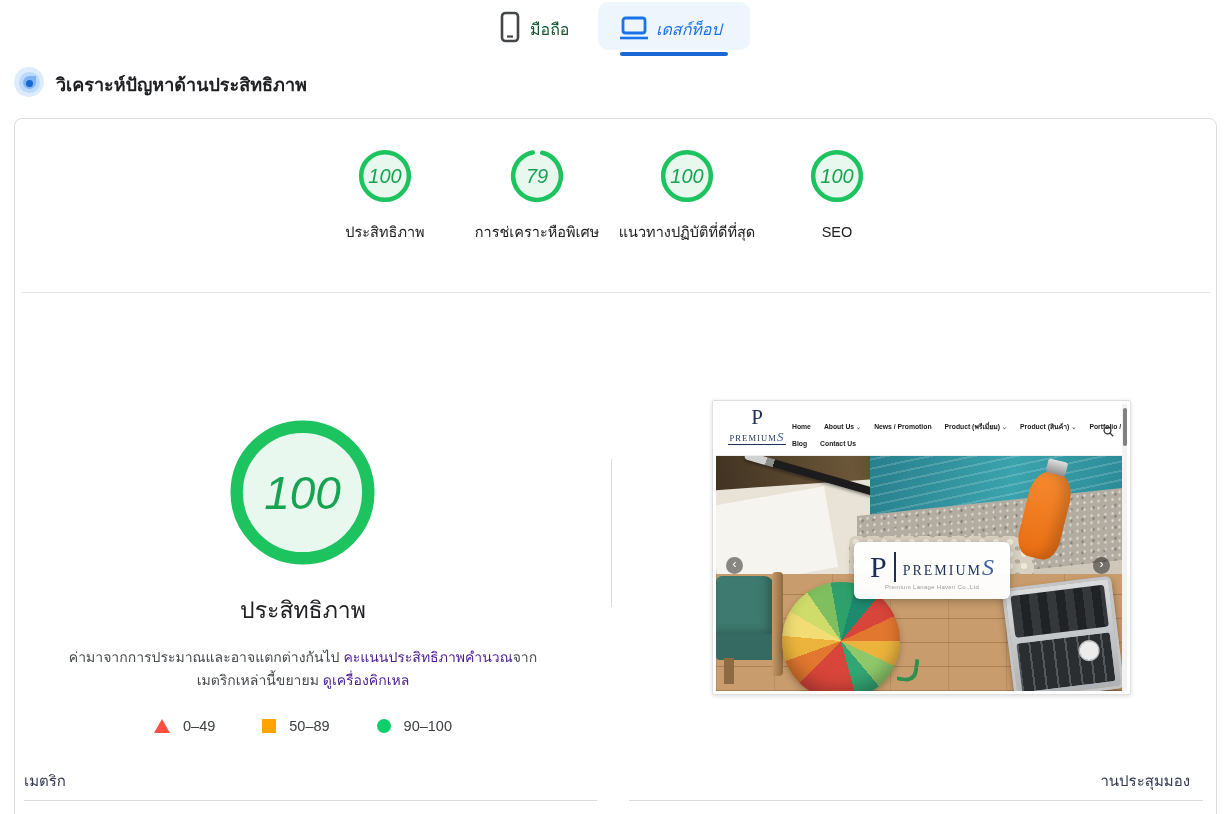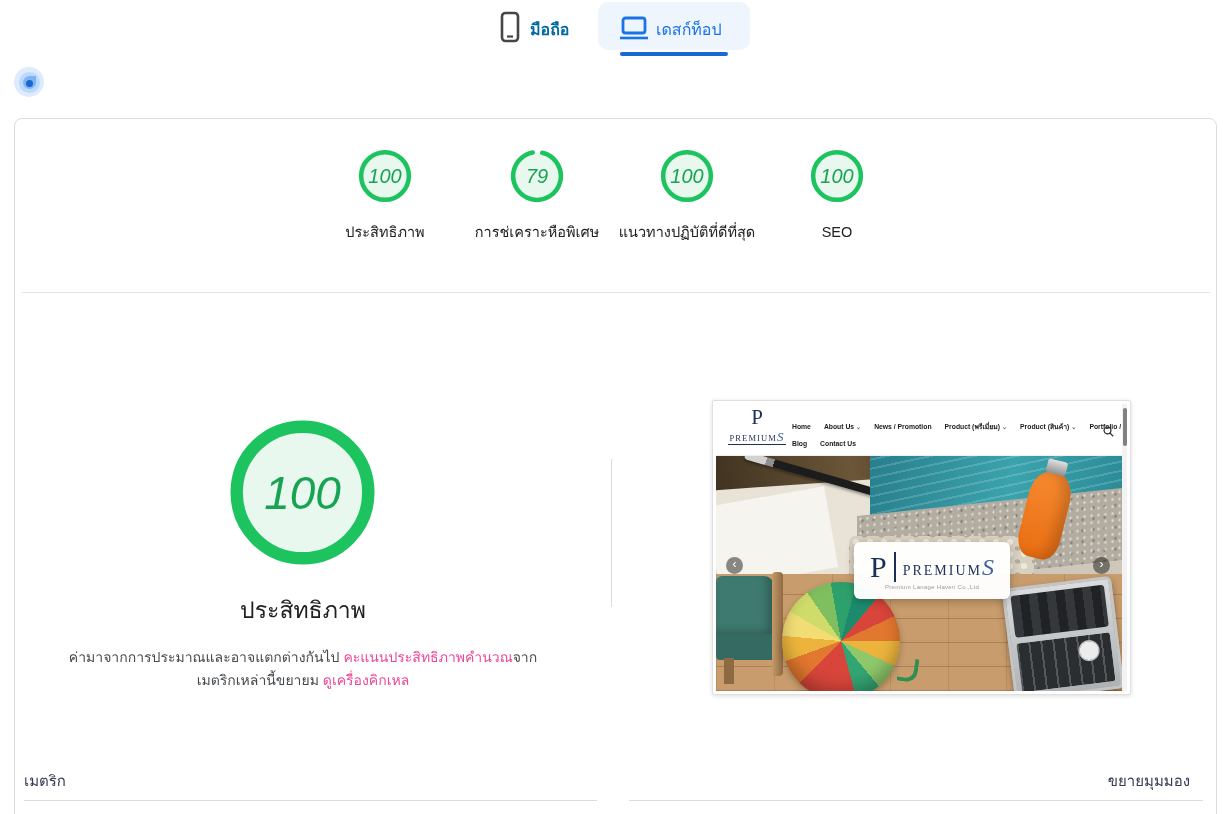--- a/index.html
+++ b/index.html
@@ -1,25 +1,25 @@
 <!DOCTYPE html>
 <html><head>
 <meta charset="utf-8">
 <style>
   html,body{margin:0;padding:0;background:#fff;}
   .app{position:relative;width:1232px;height:814px;background:#fff;overflow:hidden;
        font-family:"Liberation Sans",sans-serif;color:#202124;}
 
   
   .tab-mobile-icon{position:absolute;left:499px;top:11px;}
-  .tab-mobile-label{position:absolute;left:530px;top:17px;font-size:16px;font-weight:700;color:#0369a1;}
+  .tab-mobile-label{position:absolute;left:530px;top:17px;font-size:16px;font-weight:400;color:#14532d;}
   .tab-desktop-bg{position:absolute;left:598px;top:2px;width:152px;height:48px;border-radius:10px;
                   background:rgba(26,115,232,.07);}
   .tab-desktop-icon{position:absolute;left:619px;top:15px;}
-  .tab-desktop-label{position:absolute;left:656px;top:17px;font-size:16px;font-weight:500;color:#1a73e8;}
+  .tab-desktop-label{position:absolute;left:656px;top:17px;font-size:16px;font-weight:500;color:#1a73e8;font-style:italic;}
   .tab-underline{position:absolute;left:620px;top:52px;width:108px;height:4px;border-radius:2px;background:#1967d2;}
 
   
   .psi-icon{position:absolute;left:14px;top:67px;width:30px;height:30px;border-radius:50%;
             background:#dcebfd;display:flex;align-items:center;justify-content:center;}
   .psi-icon .mid{width:21px;height:21px;border-radius:50%;background:#bcd9fb;position:relative;}
   .psi-icon .needle{position:absolute;left:4px;top:4px;width:13px;height:13px;background:#7fb4f4;
             border-radius:50% 0 50% 50%;transform:rotate(0deg);}
   .psi-icon .dot{position:absolute;left:7px;top:8px;width:7px;height:7px;border-radius:50%;background:#1666d0;}
   .page-title{position:absolute;left:56px;top:70px;font-size:18px;font-weight:700;color:#202124;}
@@ -42,21 +42,21 @@
   .gauge.big{width:149px;height:149px;}
   .gauge.big .gauge-num{font-size:46px;font-weight:400;}
   .cat-label{position:absolute;top:221px;width:160px;text-align:center;font-size:14.5px;
              line-height:1.55;color:#202124;}
 
   
   .perf-title{position:absolute;left:103px;top:592px;width:400px;text-align:center;
               font-size:23px;color:#202124;}
   .perf-desc{position:absolute;left:55px;top:646px;width:496px;text-align:center;font-size:14px;
              line-height:1.65;color:#45494d;margin:0;}
-  .perf-desc a{color:#ec4899;text-decoration:none;font-weight:500;cursor:pointer;}
+  .perf-desc a{color:#4c1d95;text-decoration:none;font-weight:500;cursor:pointer;}
   .legend{position:absolute;left:3px;top:718px;width:600px;display:flex;justify-content:center;
           align-items:center;gap:47px;}
   .legend-item{display:flex;align-items:center;gap:13px;font-size:14.5px;color:#3c4043;}
   .shape-triangle{width:0;height:0;border-left:8px solid transparent;border-right:8px solid transparent;
                   border-bottom:14px solid #ff4e42;}
   .shape-square{width:14px;height:14px;background:#ffa400;}
   .shape-circle{width:14px;height:14px;border-radius:50%;background:#0cce6b;}
 
   
   .metrics-label{position:absolute;left:24px;top:769px;font-size:15px;color:#333b52;}
@@ -180,20 +180,21 @@
   </svg>
   <span class="tab-desktop-label">เดสก์ท็อป</span>
   <div class="tab-underline"></div>
 
   <div class="psi-icon">
     <div class="mid">
         <div class="needle"></div>
         <div class="dot"></div>
       </div>
   </div>
+  <div class="page-title">วิเคราะห์ปัญหาด้านประสิทธิภาพ</div>
 
   <div class="card"></div>
   <div class="divider-h" style="top:292px;left:22px;width:1188px;"></div>
   <div class="divider-v"></div>
 
   <div class="gauge small" style="left:358px;top:149px;">
     <svg viewBox="0 0 120 120">
         <circle class="gauge-bg" cx="60" cy="60" r="53"></circle>
         <circle class="gauge-arc" cx="60" cy="60" r="53" transform="rotate(-90 60 60)" style="stroke-dasharray: 333.009, 333.009;"></circle>
       </svg>
@@ -228,23 +229,37 @@
   <div class="gauge big" style="left:228px;top:418px;">
     <svg viewBox="0 0 120 120">
         <circle class="gauge-bg" cx="60" cy="60" r="53"></circle>
         <circle class="gauge-arc" cx="60" cy="60" r="53" transform="rotate(-90 60 60)" style="stroke-dasharray: 333.009, 333.009;"></circle>
       </svg>
     <div class="gauge-num">100</div>
   </div>
   <div class="perf-title">ประสิทธิภาพ</div>
   <p class="perf-desc"><span>ค่ามาจากการประมาณและอาจแตกต่างกันไป </span><a>คะแนนประสิทธิภาพคำนวณ</a><span>จาก</span><br><span>เมตริกเหล่านี้ขยายม </span><a>ดูเครื่องคิกเหล</a></p>
 
+  <div class="legend">
+    <div class="legend-item">
+      <span class="shape-triangle"></span>
+      <span>0–49</span>
+    </div>
+    <div class="legend-item">
+      <span class="shape-square"></span>
+      <span>50–89</span>
+    </div>
+    <div class="legend-item">
+      <span class="shape-circle"></span>
+      <span>90–100</span>
+    </div>
+  </div>
 
   <div class="metrics-label">เมตริก</div>
-  <div class="expand-link">ขยายมุมมอง</div>
+  <div class="expand-link">านประสุมมอง</div>
   <div class="divider-h fdiv-l"></div>
   <div class="divider-h fdiv-r"></div>
 
   <div class="shot">
     <div class="site">
 
       <div class="site-header">
         <div class="sh-logo">
           <div class="sh-logo-p">P</div>
           <div class="sh-logo-row"><span>PREMIUM</span><span class="s">S</span><span class="sh-rule"></span></div>

